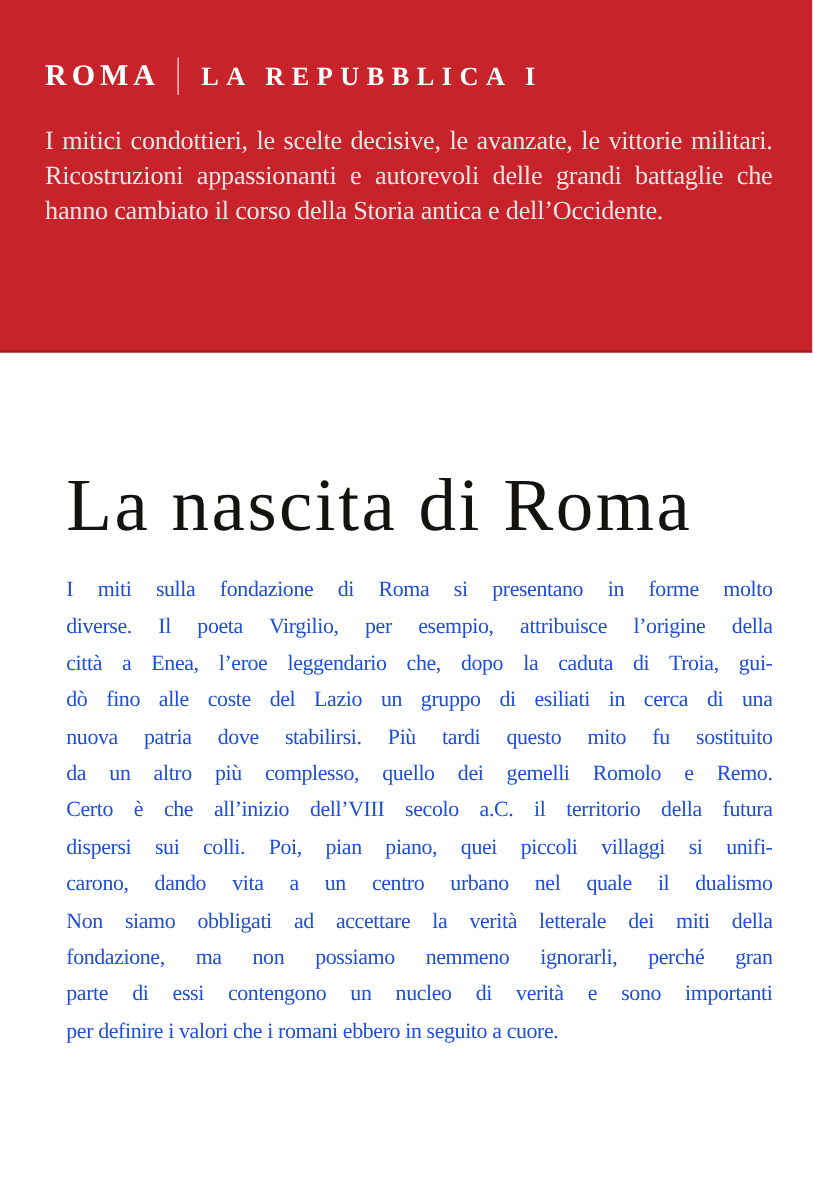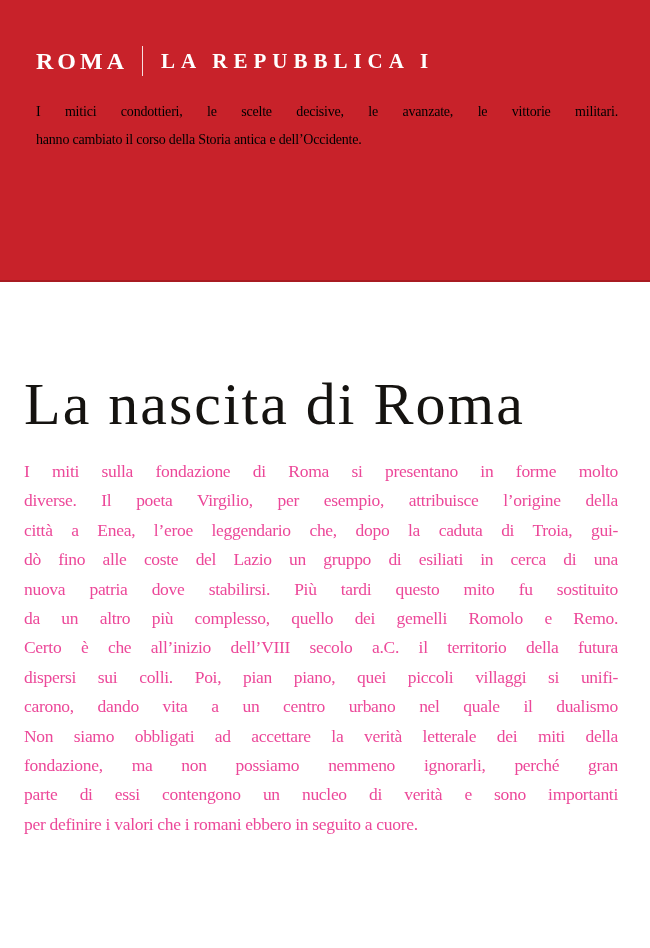--- a/index.html
+++ b/index.html
@@ -42,45 +42,45 @@
   }
   .series-title {
     font-weight: 700;
     font-size: 21px;
     letter-spacing: 6px;
     line-height: 30px;
     white-space: nowrap;
   }
   .intro {
     margin-top: 22px;
-    font-size: 14px;
+    font-size: 21px;
     letter-spacing: -0.2px;
     line-height: 28px;
-    color: #000000;
+    color: #e5e5e5;
   }
 
   
   .article {
-    padding: 0 32px 0 24px;
+    padding: 0 32px 0 53px;
   }
   .page-title {
     margin: 0;
     padding-top: 90px;
     font-size: 60px;
     line-height: 64px;
     letter-spacing: 2px;
     font-weight: 400;
     color: #151310;
   }
   .body-paragraph {
     margin-top: 21px;
     font-size: 17.5px;
     letter-spacing: -0.3px;
     line-height: 29.4px;
-    color: #ec4899;
+    color: #1d4ed8;
   }
 
   
   .tline {
     text-align: justify;
     text-align-last: justify;
     height: 29.4px;
     overflow: hidden;
   }
   .intro .tline { height: 28px; }
@@ -94,20 +94,21 @@
 <div class="page">
 
   <header class="banner">
     <div class="brand-row">
       <span class="brand-title">ROMA</span>
       <span class="brand-divider"></span>
       <span class="series-title">LA REPUBBLICA I</span>
     </div>
     <div class="intro">
         <div class="tline">I mitici condottieri, le scelte decisive, le avanzate, le vittorie militari.</div>
+        <div class="tline">Ricostruzioni appassionanti e autorevoli delle grandi battaglie che</div>
         <div class="tline tline-last">hanno cambiato il corso della Storia antica e dell’Occidente.</div>
       </div>
   </header>
 
   <main class="article">
     <h1 class="page-title">La nascita di Roma</h1>
     <div class="body-paragraph">
         <div class="tline">I miti sulla fondazione di Roma si presentano in forme molto</div>
         <div class="tline">diverse. Il poeta Virgilio, per esempio, attribuisce l’origine della</div>
         <div class="tline">città a Enea, l’eroe leggendario che, dopo la caduta di Troia, gui-</div>

